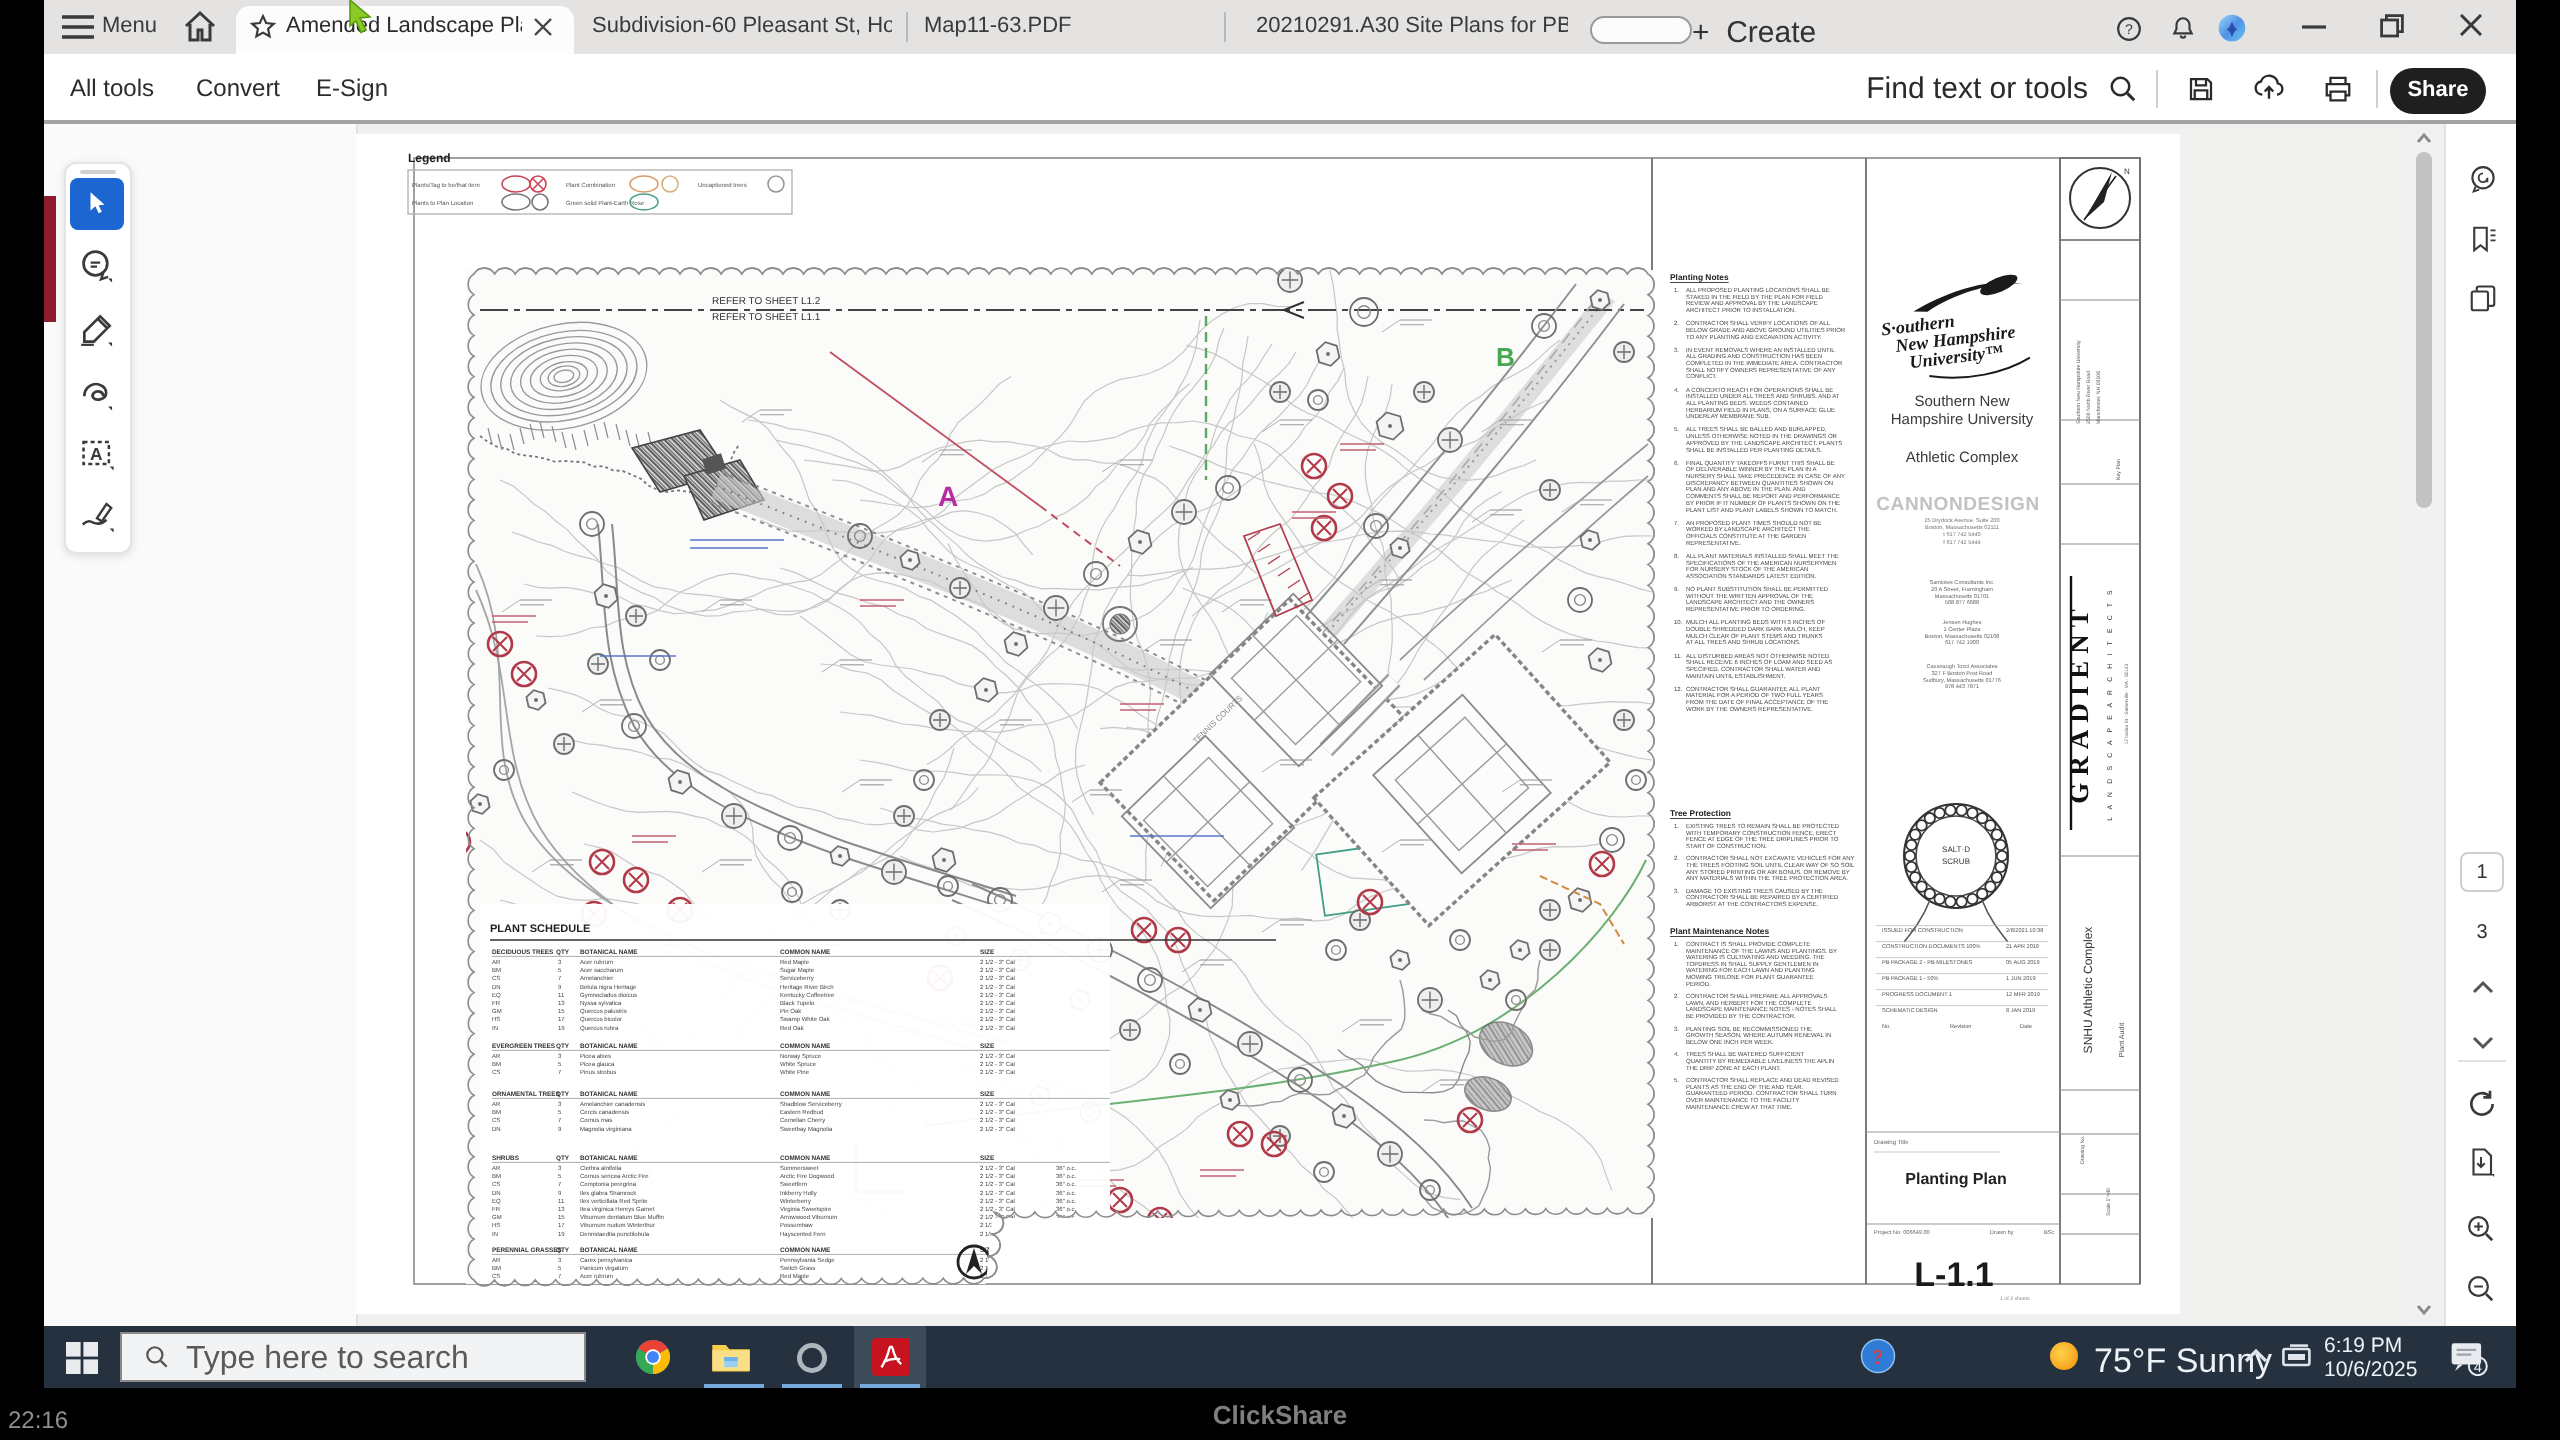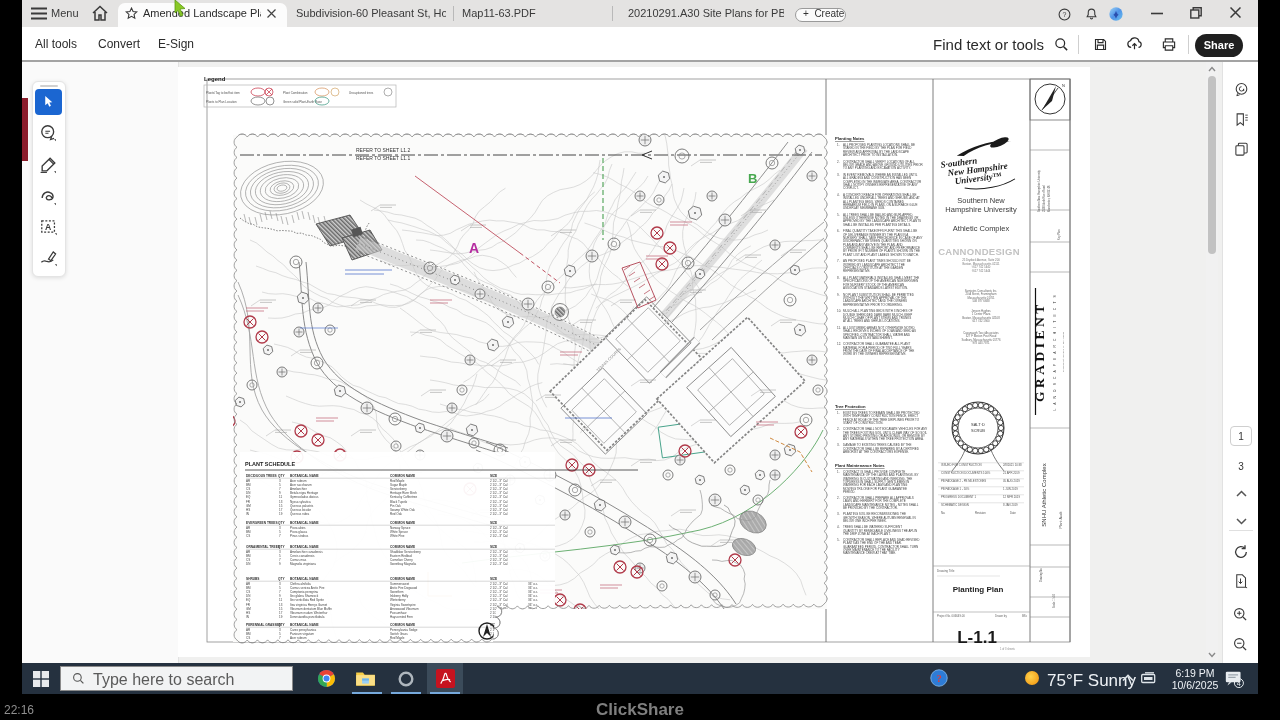--- a/index.html
+++ b/index.html
@@ -39,21 +39,21 @@
           <path d="M3 0 L13 8.5 L8 9 L11 15 L8.5 16.2 L6 10.5 L3 13 Z" fill="#8ac926" stroke="#5a9a10" stroke-width="0.8"></path>
         </svg>
 
     <div style="position:absolute;left:274px;top:7px;font-size:11px;color:#3a3a3a;width:150px;overflow:hidden;white-space:nowrap">Subdivision-60 Pleasant St, Hoo...</div>
     <div style="position:absolute;left:431px;top:6px;width:1px;height:15px;background:#b9b9b9"></div>
     <div style="position:absolute;left:440px;top:7px;font-size:11px;color:#3a3a3a">Map11-63.PDF</div>
     <div style="position:absolute;left:590px;top:6px;width:1px;height:15px;background:#b9b9b9"></div>
     <div style="position:absolute;left:606px;top:7px;font-size:11px;color:#3a3a3a;width:156px;overflow:hidden;white-space:nowrap">20210291.A30 Site Plans for PB a...</div>
 
     <div style="position:absolute;left:773px;top:8px;width:51px;height:14px;border:1px solid #9a9a9a;border-radius:8px;background:#fbfbfb"></div>
-    <div style="position:absolute;left:781px;top:8px;font-size:10px;color:#333">+&nbsp; Create</div>
+    <div style="position:absolute;left:824px;top:8px;font-size:15px;color:#333">+&nbsp; Create</div>
 
     <svg class="icon" style="left:1036px;top:8px" width="13" height="13" viewBox="0 0 24 24">
           <circle cx="12" cy="12" r="10" fill="none" stroke="#3a3a3a" stroke-width="2"></circle>
           <text x="12" y="17" font-size="13" text-anchor="middle" fill="#3a3a3a" font-family="Liberation Sans">?</text>
         </svg>
     <svg class="icon" style="left:1063px;top:7px" width="13" height="14" viewBox="0 0 24 24">
           <path d="M12 3a6 6 0 0 0-6 6v4l-2 4h16l-2-4V9a6 6 0 0 0-6-6zM10 19a2 2 0 0 0 4 0" fill="none" stroke="#3a3a3a" stroke-width="2"></path>
         </svg>
     <svg class="icon" style="left:1086px;top:6px" width="16" height="16" viewBox="0 0 24 24">
           <defs>
@@ -1200,29 +1200,29 @@
           </svg>
     <div style="position:absolute;left:1025px;top:8px;font-size:17px;color:#eef2f6">75°F Sunny</div>
     <svg class="icon" style="left:1100px;top:11px" width="12" height="8" viewBox="0 0 12 8">
             <path d="M1 6.5 L6 1.5 L11 6.5" fill="none" stroke="#dfe5ea" stroke-width="1.6"></path>
           </svg>
     <svg class="icon" style="left:1119px;top:9px" width="17" height="12" viewBox="0 0 17 12">
             <rect x="0.7" y="2.5" width="13" height="8" rx="1" fill="none" stroke="#dfe5ea" stroke-width="1.3"></rect>
             <path d="M4 0.8 h9" stroke="#dfe5ea" stroke-width="1.3"></path>
             <rect x="3" y="5" width="8.5" height="3" fill="#dfe5ea"></rect>
           </svg>
-    <div style="position:absolute;left:1140px;top:4px;width:66px;text-align:center;font-size:10.5px;color:#eef2f6;line-height:12px">6:19 PM<br>10/6/2025</div>
+    <div style="position:absolute;left:1140px;top:4px;width:66px;font-size:10.5px;color:#eef2f6;line-height:12px">6:19 PM<br>10/6/2025</div>
     <svg class="icon" style="left:1202px;top:7px" width="20" height="18" viewBox="0 0 24 22">
             <rect x="2" y="2" width="18" height="13" rx="1.5" fill="#e8ecf0"></rect>
             <path d="M6 15 l-2 4 5-4z" fill="#e8ecf0"></path>
             <path d="M5 6h12 M5 9h9" stroke="#9aa4ad" stroke-width="1.4"></path>
             <circle cx="18" cy="16" r="5.5" fill="none" stroke="#e8ecf0" stroke-width="1.2"></circle>
             <text x="18" y="19.5" font-size="9" text-anchor="middle" fill="#e8ecf0" font-family="Liberation Sans">4</text>
           </svg>
   </circle></div>
 
 </div>
 
 <div id="clickshare">
   <div style="position:absolute;left:4px;top:9px;font-size:12px;color:#8f8f8f">22:16</div>
-  <div style="position:absolute;left:0;top:6px;width:1280px;text-align:center;font-size:17px;font-weight:bold;color:#7f7f7f">ClickShare</div>
+  <div style="position:absolute;left:0;top:6px;width:1280px;text-align:center;font-size:13px;font-weight:bold;color:#7f7f7f">ClickShare</div>
 </div>
 </div>
 
 </body></html>

